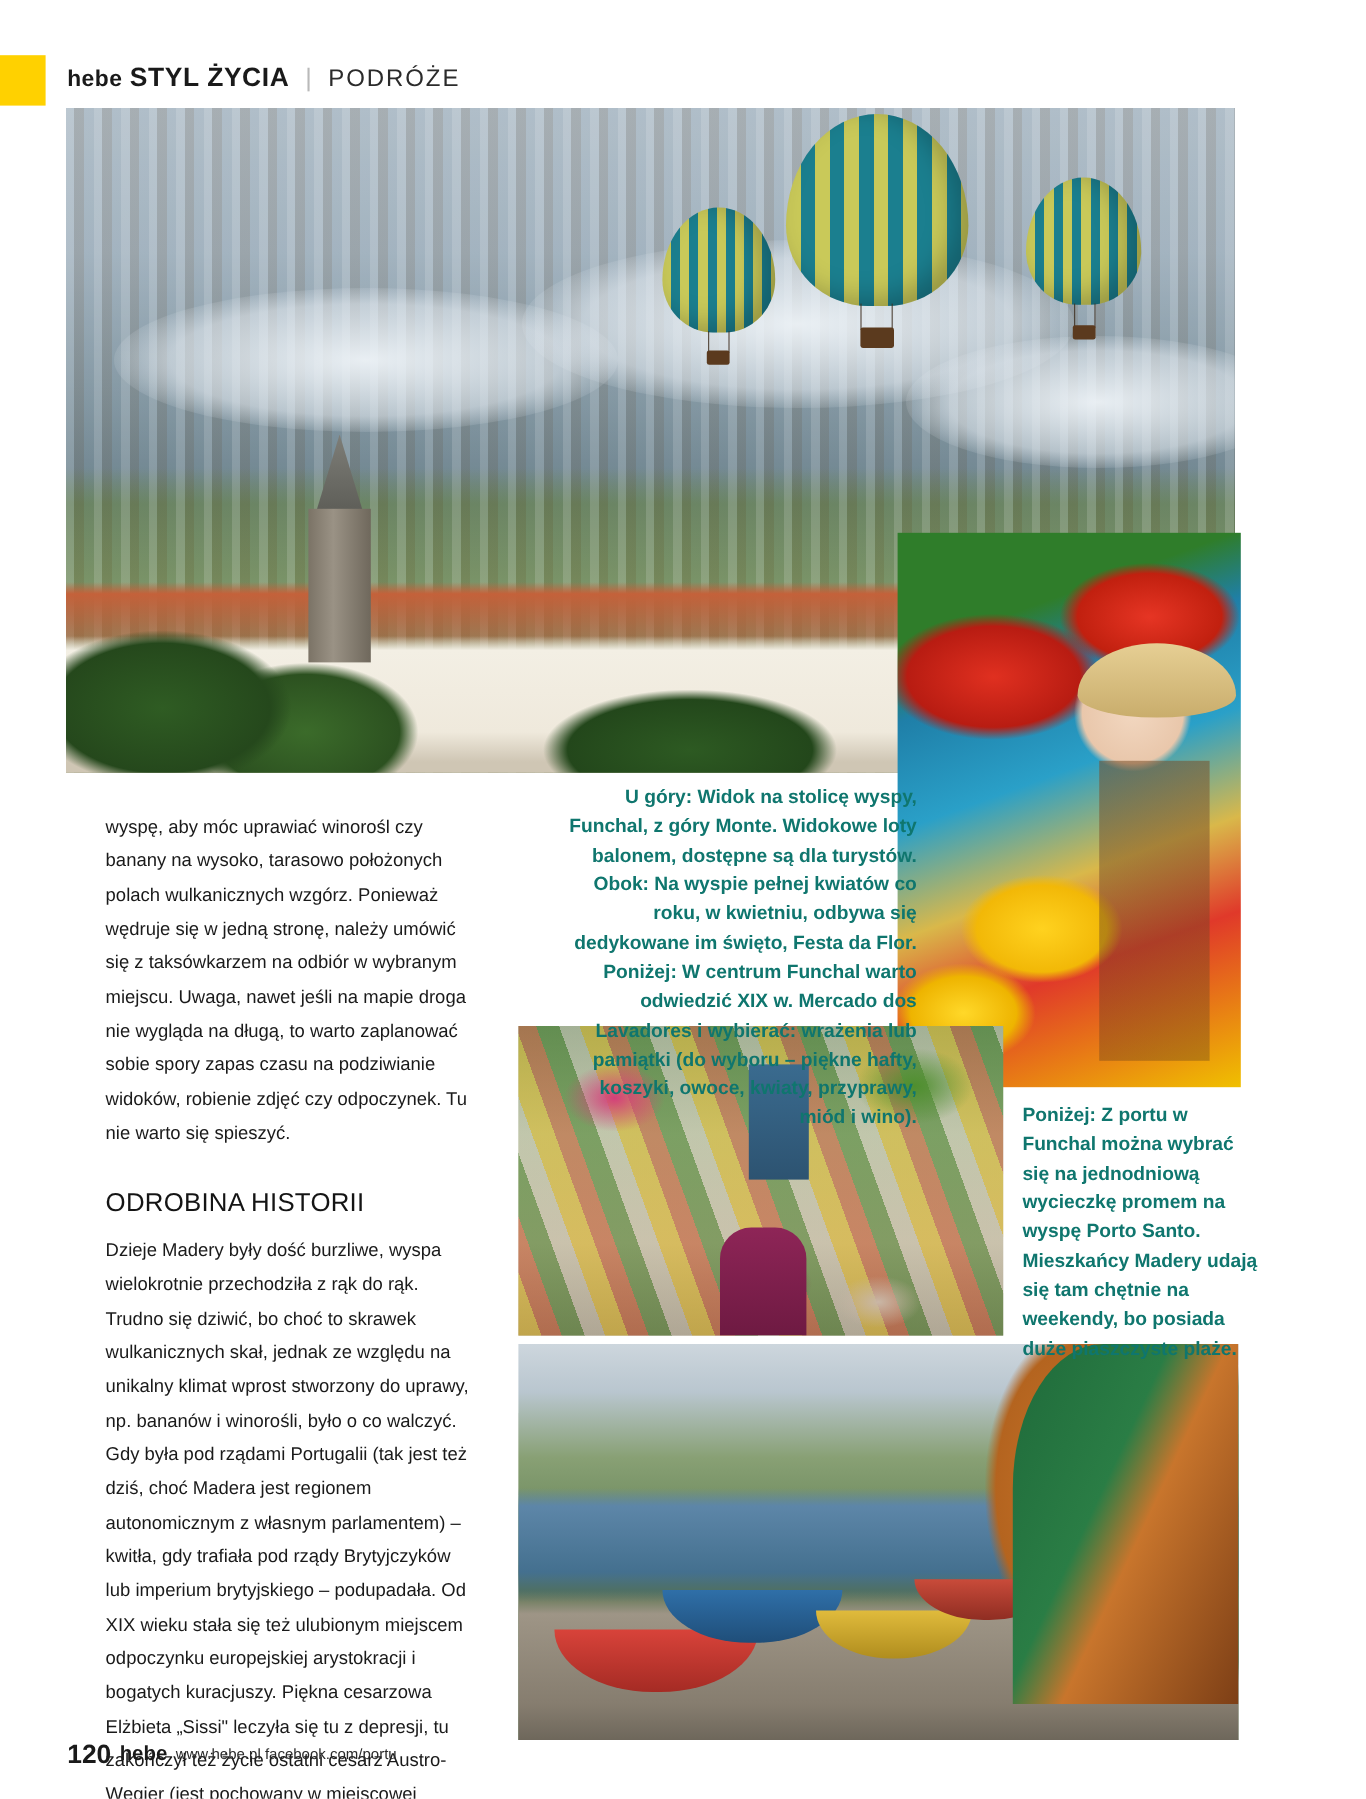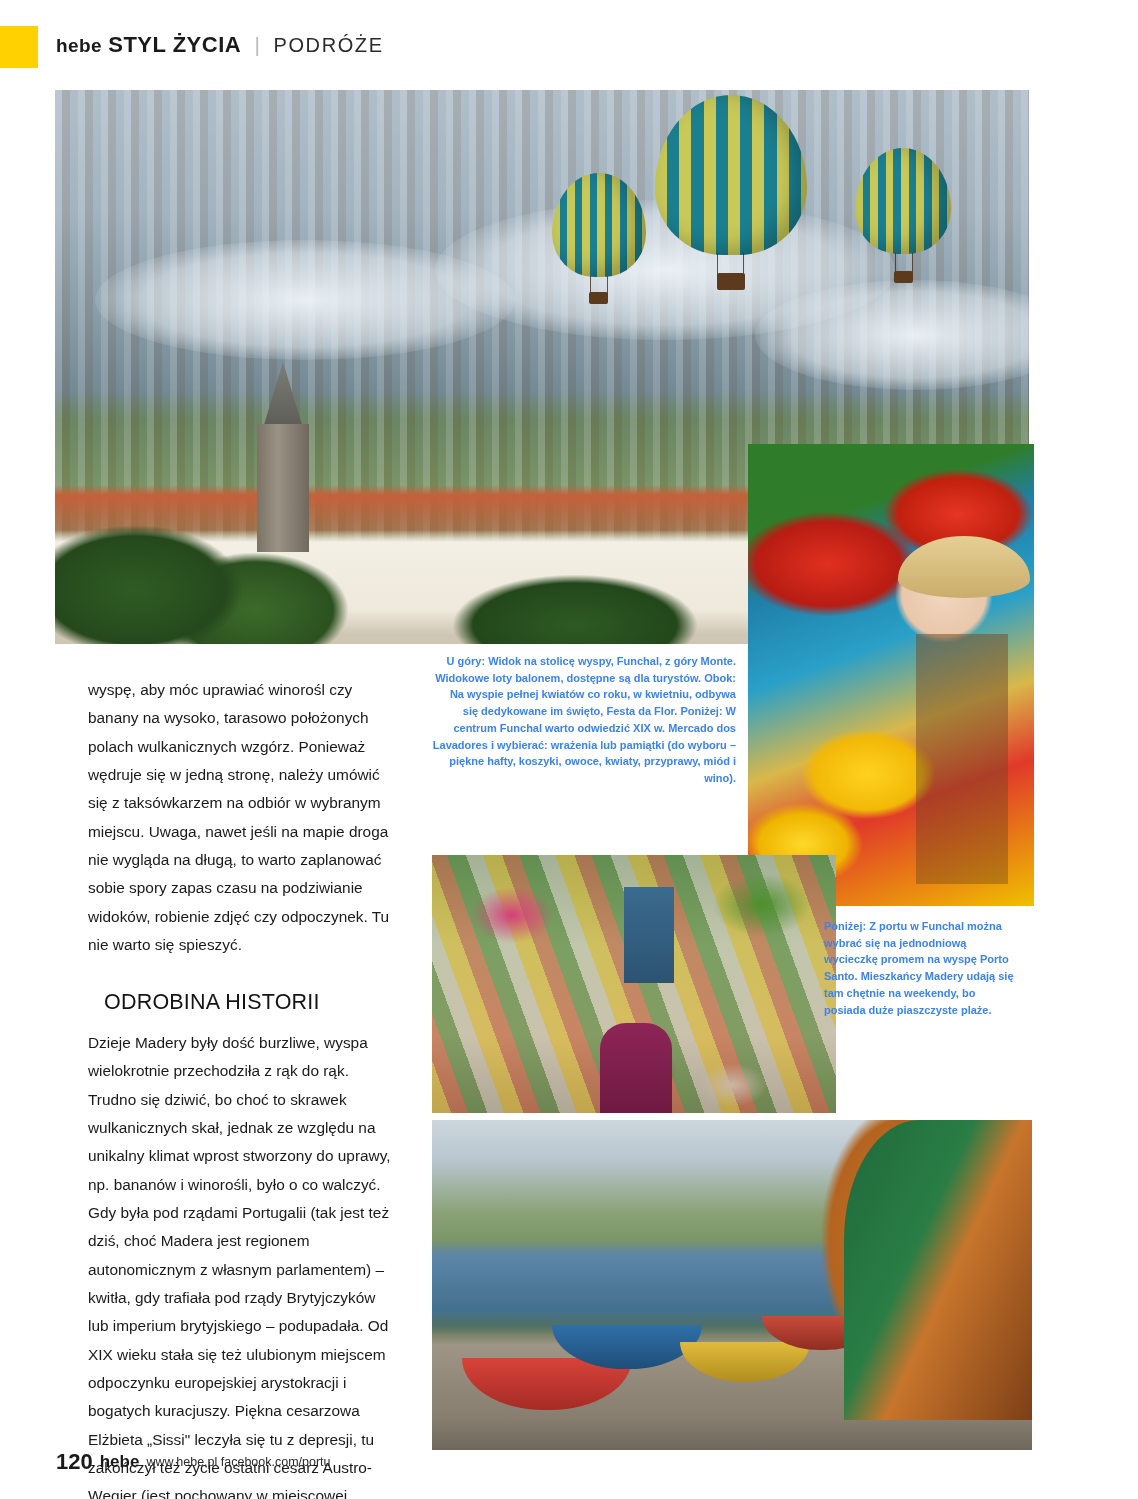--- a/index.html
+++ b/index.html
@@ -9,21 +9,21 @@
     height: 1499px;
     background: #ffffff;
     font-family: "Liberation Sans", sans-serif;
     position: relative;
     overflow: hidden;
   }
 
   
   .page-header {
     position: absolute;
-    left: 0; top: 26px;
+    left: 0; top: 46px;
     width: 100%;
     height: 42px;
   }
   .yellow-tab {
     position: absolute;
     left: 0; top: 0;
     width: 38px; height: 42px;
     background: #ffd100;
   }
   .header-text {
@@ -177,31 +177,32 @@
     left: 88px; top: 676px;
     width: 312px;
     font-size: 15.4px;
     line-height: 1.84;
     color: #1a1a1a;
   }
   .col-left p { margin: 0 0 0 0; }
   .section-head {
     font-size: 21.5px;
     letter-spacing: .2px;
-    margin: 24px 0 6px 16px;
+    margin: 24px 0 6px 0;
     color: #141414;
     font-weight: 400;
   }
 
   .caption {
     position: absolute;
     font-weight: 700;
-    font-size: 11px;
+    font-size: 16px;
     line-height: 1.52;
-    color: #3b82f6;
+    color: #0f766e;
+    margin-left: 28px;
   }
   .caption-top {
     left: 432px; top: 653px;
     width: 304px;
     text-align: right;
   }
   .caption-right {
     left: 824px; top: 918px;
     width: 196px;
     text-align: left;

